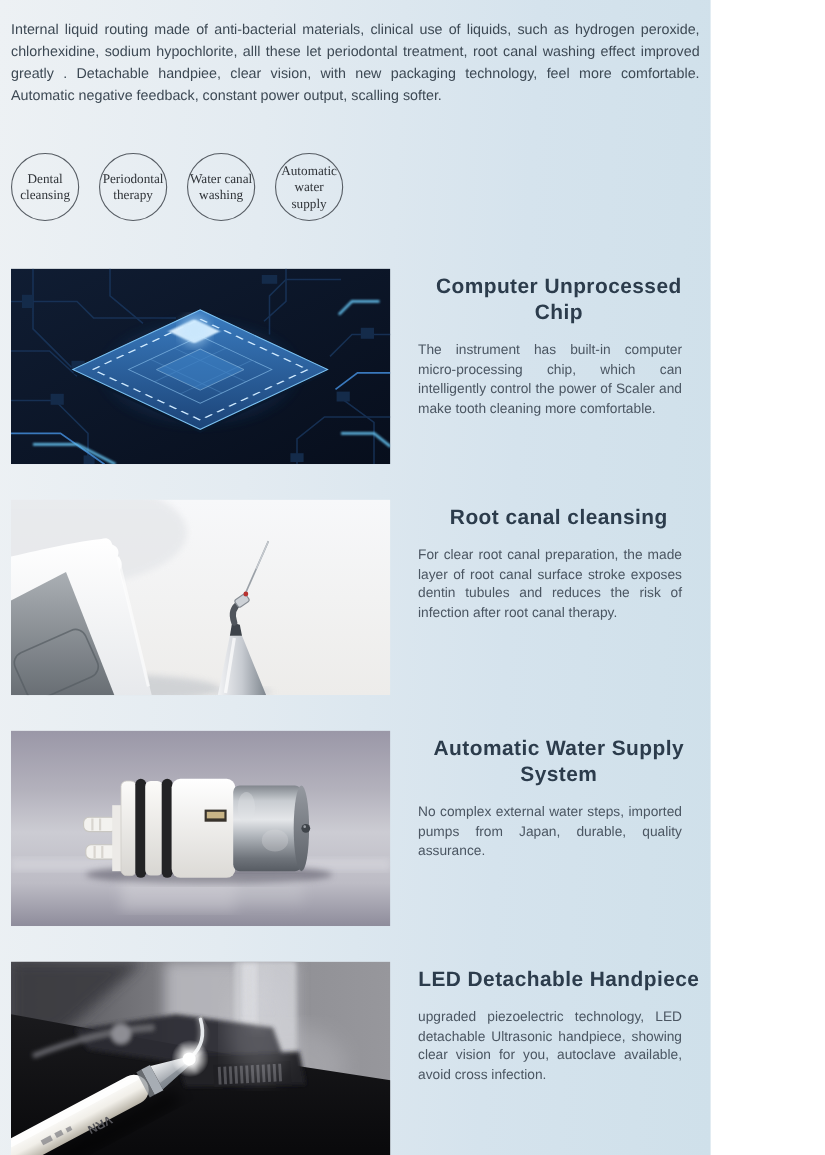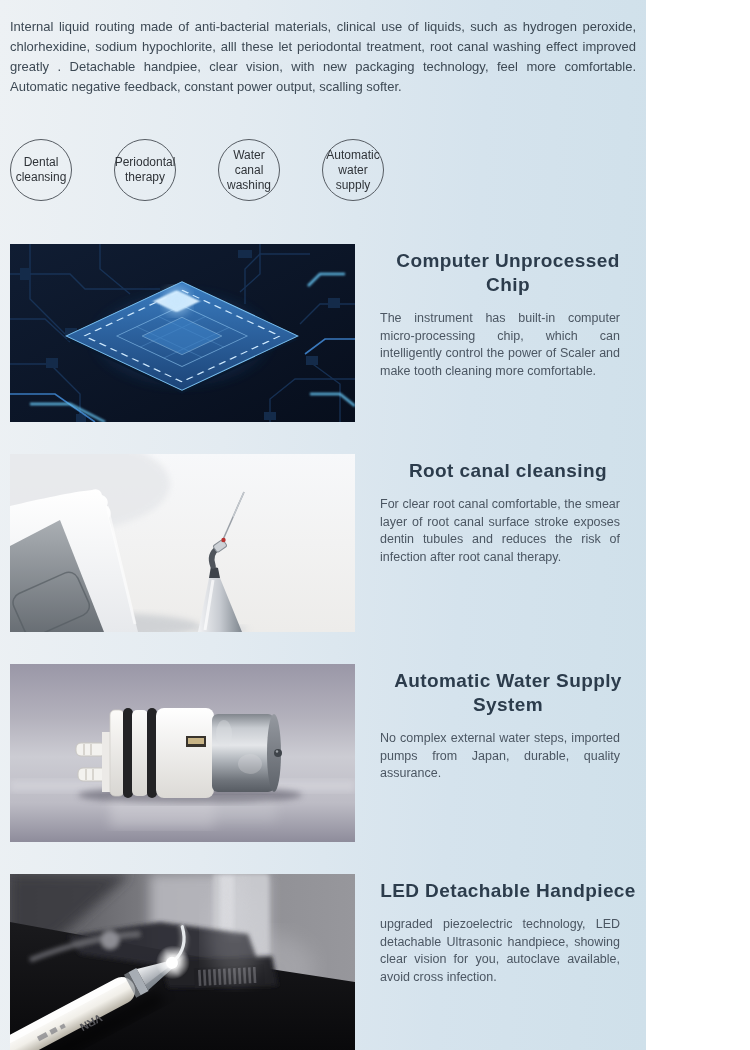--- a/index.html
+++ b/index.html
@@ -5,21 +5,21 @@
   html,body{margin:0;padding:0;}
   body{width:750px;height:1050px;font-family:"Liberation Sans",sans-serif;}
   .page{
     width:646px;height:1050px;overflow:hidden;position:relative;
     background:linear-gradient(93deg,#edf1f4 0%,#e3ebf1 35%,#d5e3ed 70%,#cfe0ea 100%);
   }
   .intro{
     margin:0;padding:17px 10px 0 10px;
     font-size:13px;line-height:20px;color:#3d4954;text-align:justify;
   }
-  .badges{display:flex;gap:42px;padding-left:10px;margin-top:42px;}
+  .badges{display:flex;gap:18px;padding-left:10px;margin-top:42px;font-family:Liberation Serif, serif;}
   .badge{
     width:60px;height:60px;border:1px solid #565c63;border-radius:50%;
     display:flex;flex-direction:column;align-items:center;justify-content:center;
     font-size:12px;line-height:15px;color:#2f3338;text-align:center;flex:none;
     background:transparent;
   }
   .section{display:flex;margin:32px 10px 0 10px;}
   .section.first{margin-top:43px;}
   .photo{width:345px;height:178px;flex:none;overflow:hidden;}
   .photo svg{display:block;}
@@ -177,21 +177,21 @@
         <path d="M199,124 L210,124 L208,114 L201,112 Z" fill="#3e434a"></path>
         <path d="M203,112 C200,104 202,98 208,94" stroke="#50555c" stroke-width="5.5" fill="none" stroke-linecap="round"></path>
         <rect x="-6" y="-4" width="12" height="8" rx="2" transform="translate(210,92) rotate(-35)" fill="#cdd1d6" stroke="#878d94" stroke-width="1"></rect>
         <line x1="212" y1="88" x2="234" y2="38" stroke="#9aa0a7" stroke-width="1.5"></line>
         <line x1="223" y1="63" x2="234" y2="38" stroke="#c6cbd0" stroke-width="1.2"></line>
         <circle cx="213.5" cy="86" r="2.2" fill="#b8312f"></circle>
       </svg>
     </div>
     <div class="copy">
       <h2>Root canal cleansing</h2>
-      <p>For clear root canal comfortable, the smear layer of root canal surface stroke exposes dentin tubules and reduces the risk of infection after root canal therapy.</p>
+      <p>For clear root canal preparation, the made layer of root canal surface stroke exposes dentin tubules and reduces the risk of infection after root canal therapy.</p>
     </div>
   </div>
 
   <div class="section">
     <div class="photo">
       <svg width="345" height="178" viewBox="0 0 345 178" xmlns="http://www.w3.org/2000/svg">
         <defs>
           <linearGradient id="g3bg" x1="0" y1="0" x2="0" y2="1">
             <stop offset="0" stop-color="#9a97a7"></stop>
               <stop offset=".3" stop-color="#b3b1bc"></stop>

